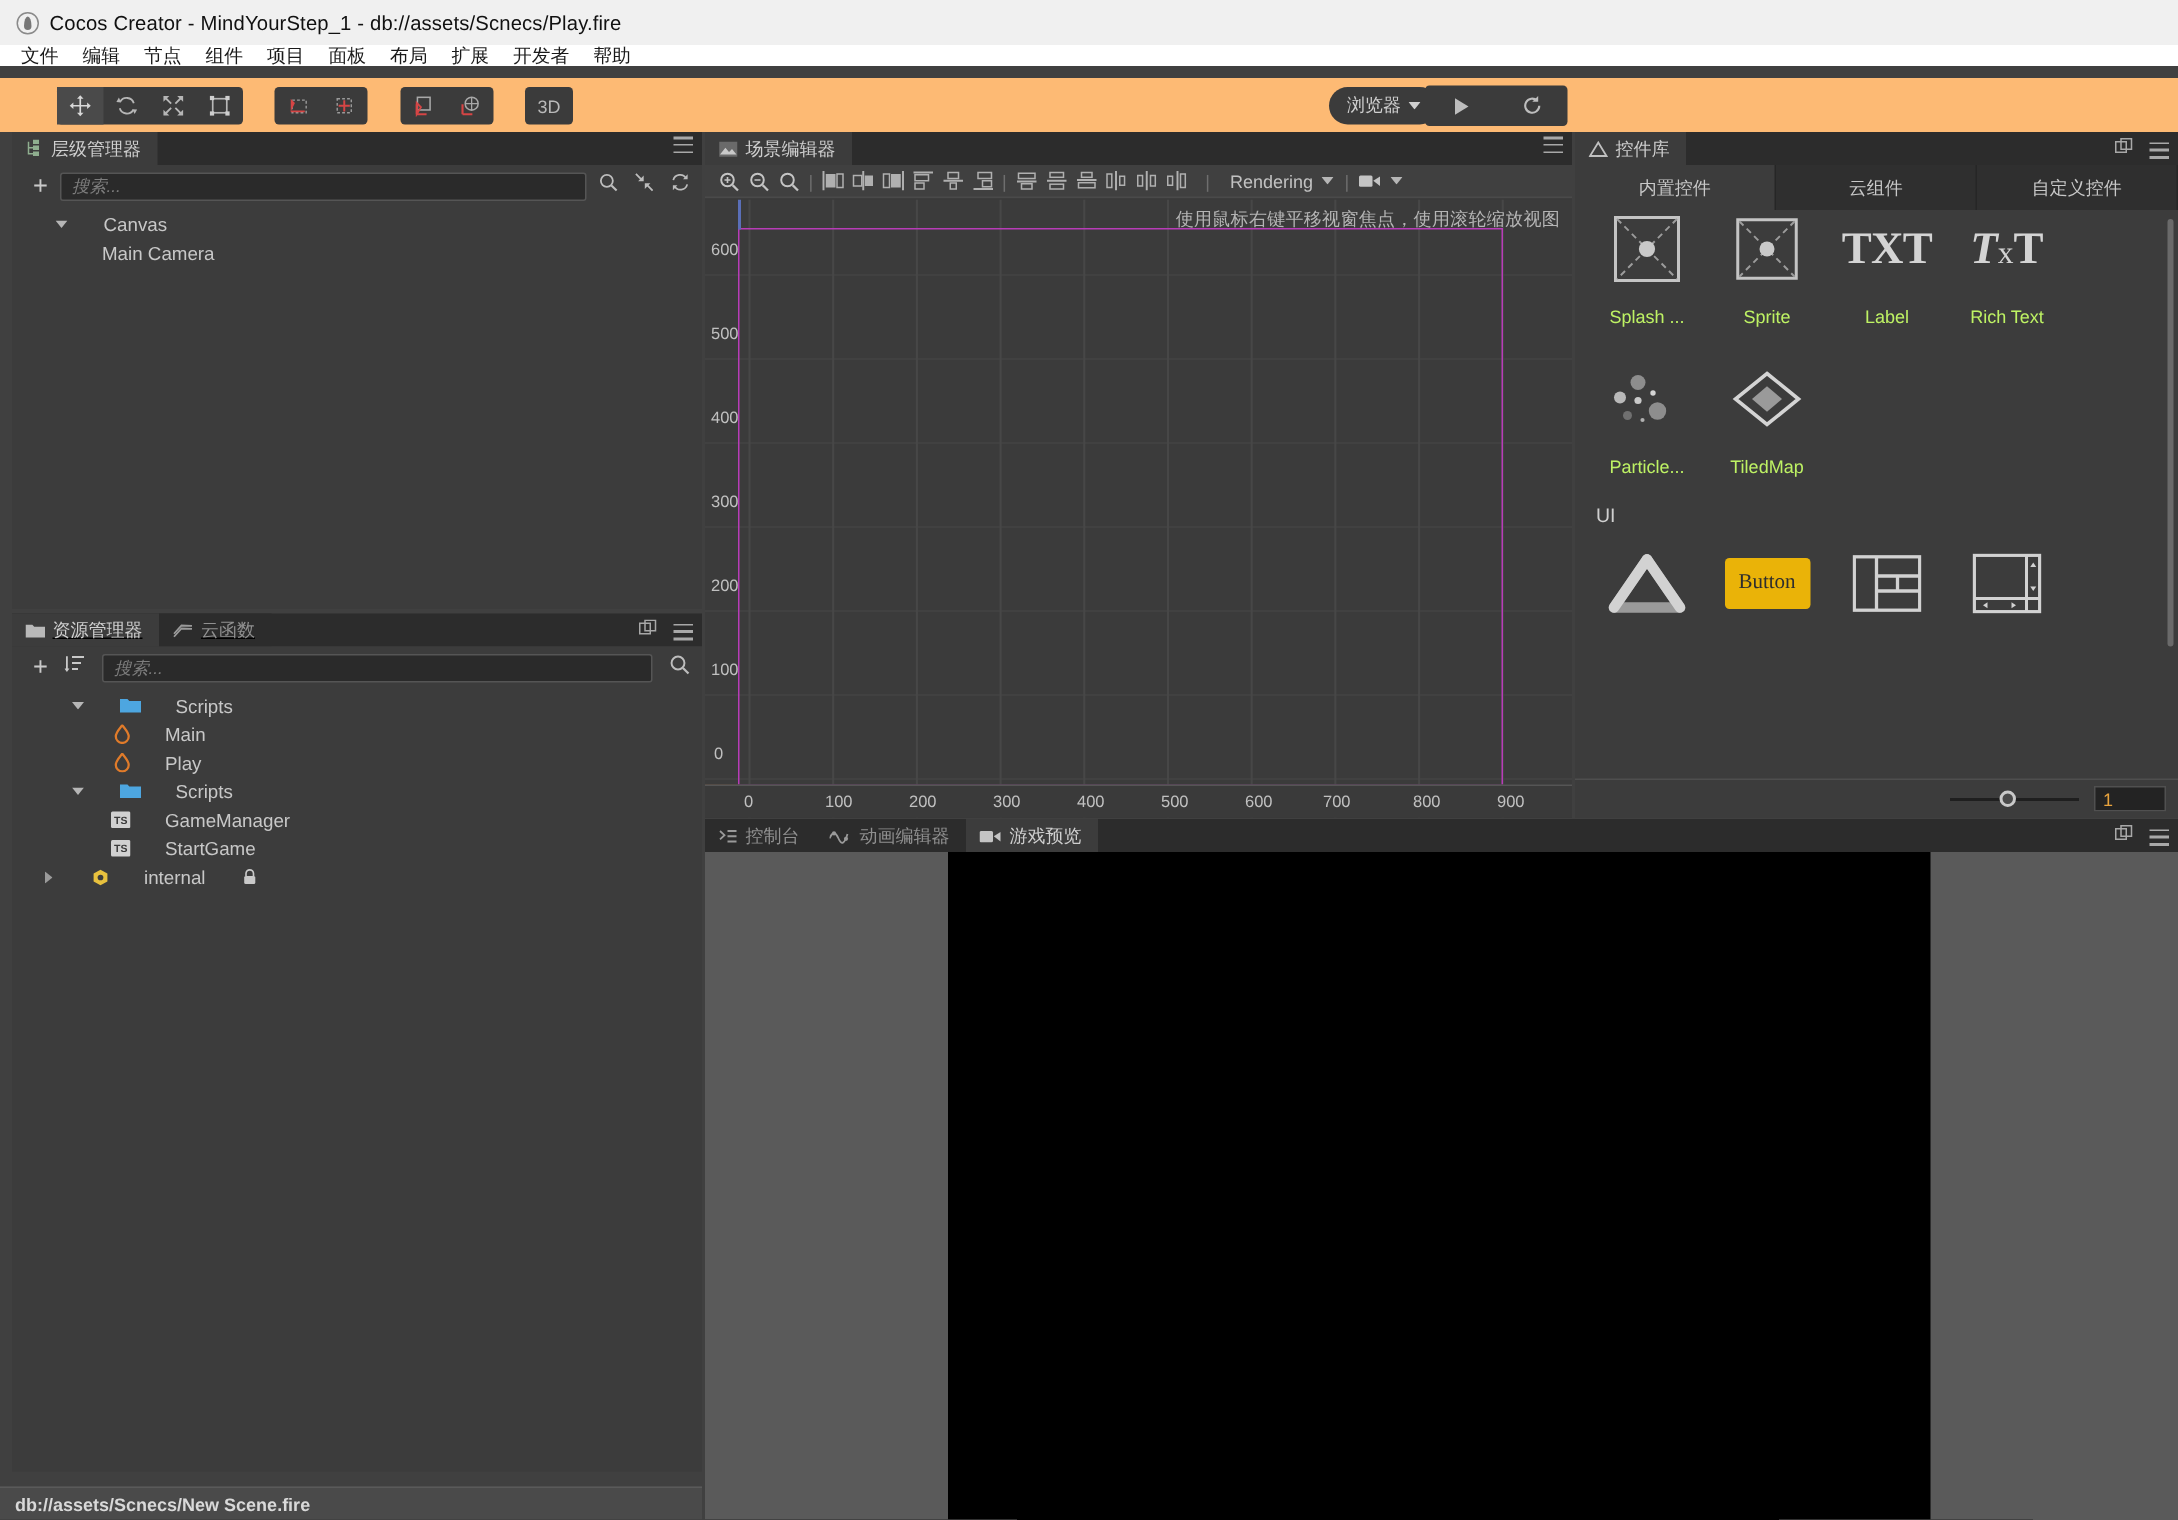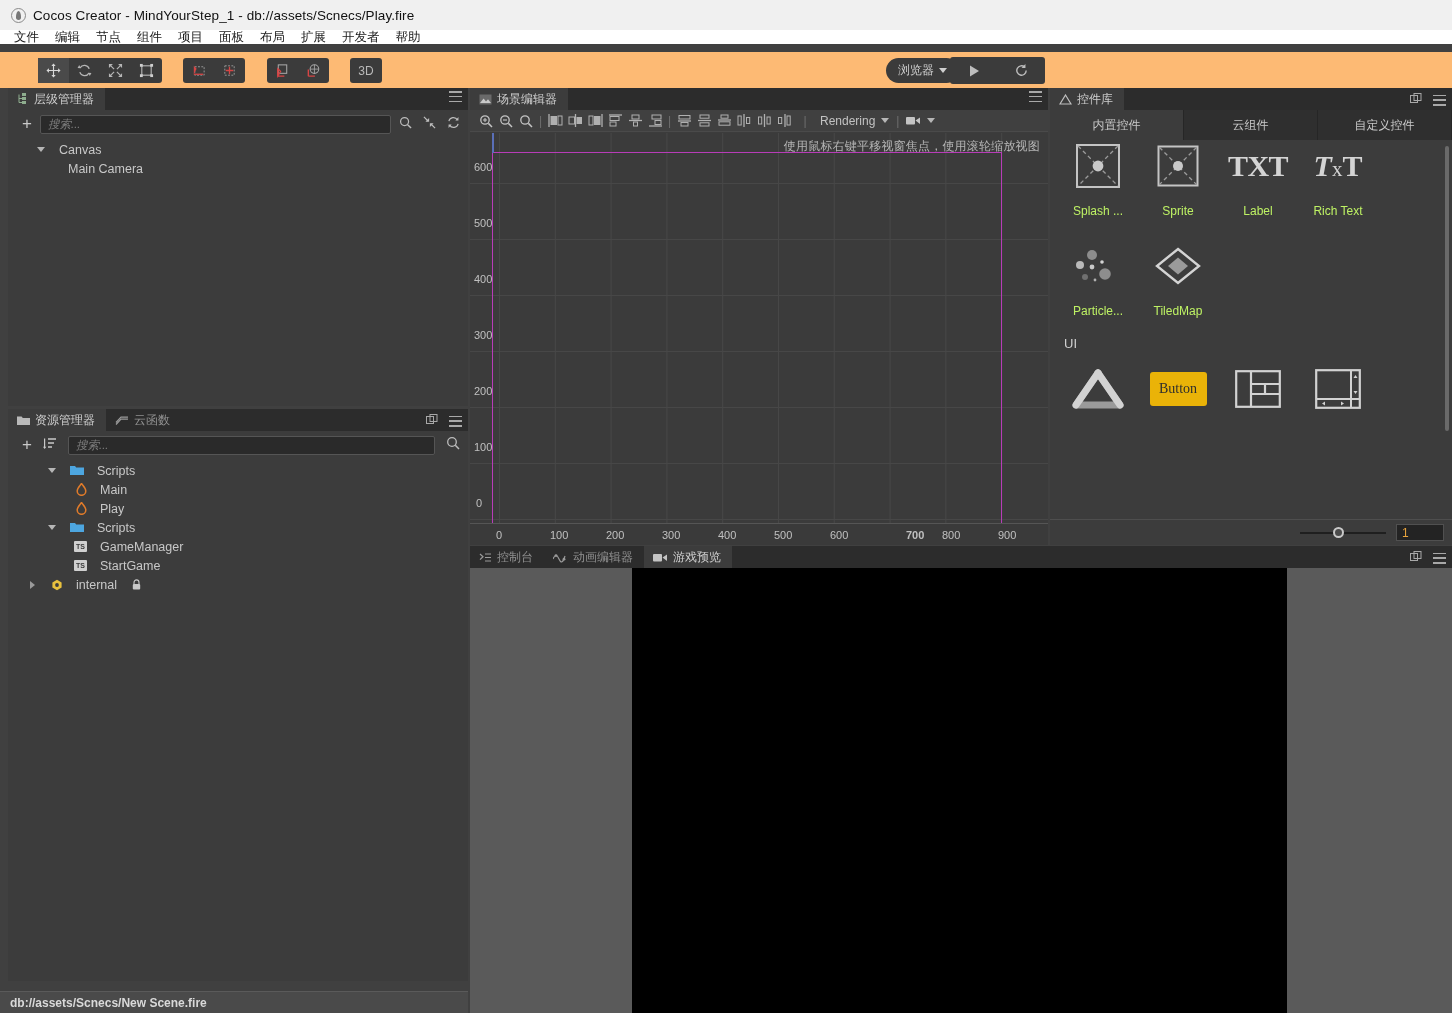--- a/index.html
+++ b/index.html
@@ -100,21 +100,21 @@
   .searchrow { display:flex; align-items:center; height: 28px; padding: 0 9px; gap: 8px; }
   .plus { color:#c9c9c9; font-size:17px; line-height:14px; cursor:default; user-select:none;}
   .sfield {
     flex:1; height:19px; background:#2a2a2a; border:1px solid #555;
     border-radius:2px; display:flex; align-items:center; padding:0 7px;
   }
   .sfield span { font-size:11.5px; color:#7d7d7d; font-style: italic; }
 
   
   .tree { padding-top: 2px; font-size: 12.5px; color:#c8c8c8; }
-  .trow { display:flex; align-items:center; height:19px; padding-left:10px; gap:13px; cursor:default;}
+  .trow { display:flex; align-items:center; height:19px; padding-left:10px; gap:23px; cursor:default;}
   .tw { width:11px; display:flex; align-items:center; justify-content:center; flex:none;}
   .tw svg { display:block; }
   .tlabel { white-space: nowrap; }
 
   
   .sceneToolbar {
     height: 22px; background: #404040; display: flex; align-items: center;
     padding-left: 6px; gap: 0px; border-bottom: 1px solid #4a4a4a;
   }
   .sbtn { width: 20px; height:22px; display:flex; align-items:center; justify-content:center; cursor:default;}
@@ -377,21 +377,21 @@
           </span>
           <span class="tlabel">Canvas</span>
         </div>
         <div class="trow" style="padding-left:60px;">
           <span class="tlabel">Main Camera</span>
         </div>
       </div>
     </div>
   </div>
 
-  <div class="panel" style="left:8px; top:409px; width:460px; height:572px;">
+  <div class="panel" style="left:8px; top:409px; width:460px; height:572px;text-decoration:underline;">
     <div class="paneltabs">
       <div class="ptab active">
         <span class="tico">
           <svg width="13" height="11" viewBox="0 0 13 11">
               <path d="M0 1.5h4.6l1.2 1.4H13V10H0z" fill="#b9b9b9"></path>
             </svg>
         </span>
         <span>资源管理器</span>
       </div>
       <div class="ptab">
@@ -722,21 +722,21 @@
         </div>
 
         <div class="rulerX">
           <div class="rk" style="left:26px;  top:5px;">0</div>
           <div class="rk" style="left:80px;  top:5px;">100</div>
           <div class="rk" style="left:136px; top:5px;">200</div>
           <div class="rk" style="left:192px; top:5px;">300</div>
           <div class="rk" style="left:248px; top:5px;">400</div>
           <div class="rk" style="left:304px; top:5px;">500</div>
           <div class="rk" style="left:360px; top:5px;">600</div>
-          <div class="rk" style="left:436px; top:5px;font-weight:bold;">700</div>
+          <div class="rk" style="left:412px; top:5px;">700</div>
           <div class="rk" style="left:472px; top:5px;">800</div>
           <div class="rk" style="left:528px; top:5px;">900</div>
         </div>
       </div>
     </div>
   </div>
 
   <div class="panel" style="left:470px; top:546px; width:982px; height:467px; background:#2c2c2c;">
     <div class="paneltabs">
       <div class="ptab">

